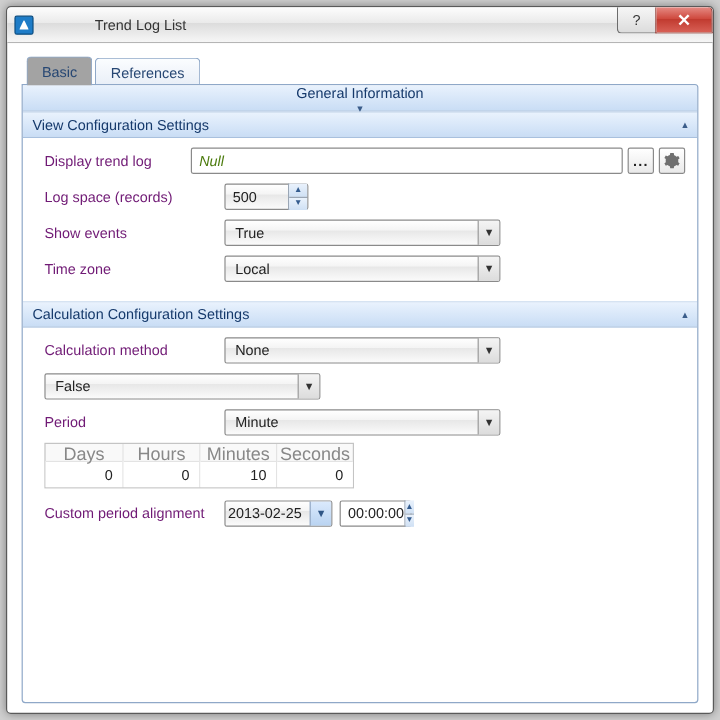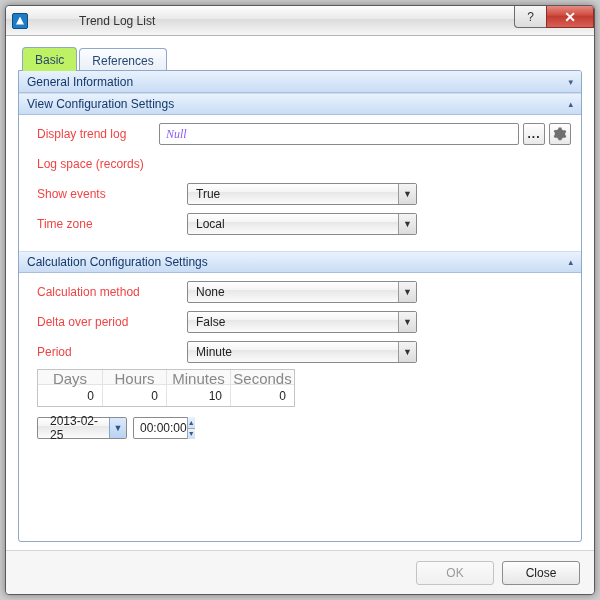--- a/index.html
+++ b/index.html
@@ -58,57 +58,57 @@
   
   .tabrow { height:26px; display:flex; align-items:flex-end; padding-left:4px;}
   .tab {
     height:24px; padding:0 12px; border:1px solid #8fa8c8;
     border-bottom:none; border-radius:4px 4px 0 0;
     background:linear-gradient(#fbfdff,#e8eef7);
     display:flex; align-items:center; margin-right:2px;
     color:#274773; cursor:pointer;
   }
   .tab.active {
-    background:#bef264; position:relative; top:1px; z-index:3;
+    background:#a3a3a3; position:relative; top:1px; z-index:3;
   }
   .tab.inactive { top:2px; position:relative; }
 
   .panel {
     border:1px solid #8fa8c8; border-radius:0 3px 3px 3px;
     flex:1; background:#fff; position:relative; overflow:hidden;
     display:flex; flex-direction:column;
   }
 
   
   .section-hdr {
     height:22px;
     background:linear-gradient(#e9f2fd,#c9ddf5);
     border-top:1px solid #cddcef;
     border-bottom:1px solid #a8c0de;
     display:flex; align-items:center; padding:0 8px;
     color:#15396b; font-size:12px; justify-content:space-between;
     cursor:pointer;
   }
-  .section-hdr:first-child{ border-top:none; }
+  .section-hdr:first-child{ border-top:none;flex-direction:column; }
   .section-hdr .arrow { font-size:9px; color:#3b5d8a;}
   .section-body { padding:6px 10px 10px 18px; }
 
   .row { display:flex; align-items:center; height:26px; margin-bottom:4px;}
-  .lbl { width:150px; color:#ef4444; }
+  .lbl { width:150px; color:#701a75; }
   .row2 .lbl { width:150px; }
   .field-flex { flex:1; display:flex; gap:4px; }
 
   
   .textbox, .combobox, .spin, .datebox, .timebox {
     height:22px; border:1px solid #8a8a8a; border-radius:2px;
     background:linear-gradient(#fff,#f4f4f4 40%,#e7e7e7 41%,#fbfbfb);
     display:flex; align-items:center;
   }
   .textbox { background:#fff; }
-  .textbox.null { color:#8b5cf6; font-style:italic; padding-left:6px; width:360px;font-family:Liberation Serif, serif;}
+  .textbox.null { color:#4d7c0f; font-style:italic; padding-left:6px; width:360px;}
   .btn-sq {
     width:22px; height:22px; border:1px solid #8a8a8a; border-radius:2px;
     background:linear-gradient(#fff,#e9e9e9);
     display:flex; align-items:center; justify-content:center;
     cursor:pointer;
   }
   .btn-sq.ellipsis { font-weight:bold; letter-spacing:1px;}
   .btn-sq.gear svg { width:14px; height:14px; }
 
   .spin { width:50px; padding-left:6px; position:relative;}
@@ -131,21 +131,21 @@
   .cp-group { display:flex; gap:0; border:1px solid #c4c4c4; background:#f9f9f9;}
   .cp-cell { width:64px; text-align:center; }
   .cp-head { font-size:15px; color:#888; height:14px;}
   .cp-val {
     height:22px; border:none; background:#fff;
     display:flex; align-items:center; justify-content:flex-end; padding-right:8px;
     border-top:1px solid #e3e3e3;
   }
   .cp-cell + .cp-cell { border-left:1px solid #e3e3e3;}
 
-  .datebox { width:90px; padding-left:12px; justify-content:space-between; cursor:pointer;}
+  .datebox { width:90px; padding-left:2px; justify-content:space-between; cursor:pointer;}
   .datebox .dd-arrow {
     width:18px; height:100%; background:linear-gradient(#dbeafd,#b9d3f1);
     border-left:1px solid #8aa3c4; display:flex; align-items:center; justify-content:center;
     font-size:9px; color:#2f5686;
   }
   .timebox { width:60px; padding-left:6px; position:relative; background:#fff;text-align:center;}
   .timebox .spinbtns {
     width:16px; height:22px; border-left:1px solid #9aa6b5;
     display:flex; flex-direction:column; margin-left:auto;
   }
@@ -224,20 +224,31 @@
             <div class="btn-sq gear">
               <svg viewBox="0 0 24 24">
                   <path fill="#6f6f6f" d="M12 8a4 4 0 1 0 0 8 4 4 0 0 0 0-8zm9 4a8.9 8.9 0 0 0-.2-1.9l2.1-1.6-2-3.4-2.5 1a9 9 0 0 0-3.3-1.9L14.5 1h-5l-.6 2.7A9 9 0 0 0 5.6 5.6l-2.5-1-2 3.4 2.1 1.6A8.9 8.9 0 0 0 3 12c0 .6.1 1.3.2 1.9l-2.1 1.6 2 3.4 2.5-1a9 9 0 0 0 3.3 1.9l.6 2.7h5l.6-2.7a9 9 0 0 0 3.3-1.9l2.5 1 2-3.4-2.1-1.6c.1-.6.2-1.3.2-1.9z"></path>
                 </svg>
             </div>
           </div>
         </div>
 
         <div class="row">
           <div class="lbl">Log space (records)</div>
+          <div class="spin" style="width:70px">
+            <span class="val">500</span>
+            <div class="spinbtns">
+              <div class="sp">
+                  <span>▲</span>
+                </div>
+              <div class="sp">
+                  <span>▼</span>
+                </div>
+            </div>
+          </div>
         </div>
 
         <div class="row">
           <div class="lbl">Show events</div>
           <div class="combobox">
             <span>True</span>
             <div class="cb-arrow">▼</div>
           </div>
         </div>
 
@@ -258,21 +269,20 @@
 
         <div class="row row2">
           <div class="lbl">Calculation method</div>
           <div class="combobox">
             <span>None</span>
             <div class="cb-arrow">▼</div>
           </div>
         </div>
 
         <div class="row row2">
-          <div class="lbl">Delta over period</div>
           <div class="combobox">
             <span>False</span>
             <div class="cb-arrow">▼</div>
           </div>
         </div>
 
         <div class="row row2">
           <div class="lbl">Period</div>
           <div class="combobox">
             <span>Minute</span>
@@ -303,20 +313,21 @@
             <div class="cp-cell">
               <div class="cp-head">Seconds</div>
               <div class="cp-val">
                   <span>0</span>
                 </div>
             </div>
           </div>
         </div>
 
         <div class="row row2" style="margin-top:8px;">
+          <div class="lbl">Custom period alignment</div>
           <div style="display:flex; gap:6px;">
             <div class="datebox">
               <span>2013-02-25</span>
               <div class="dd-arrow">▼</div>
             </div>
             <div class="timebox">
               <span>00:00:00</span>
               <div class="spinbtns">
                 <div class="sp">
                     <span>▲</span>
@@ -328,22 +339,14 @@
             </div>
           </div>
         </div>
 
       </div>
 
       <div class="spacer"></div>
     </div>
   </div>
 
-  <div class="footer">
-    <div class="btn disabled">
-        <span>OK</span>
-      </div>
-    <div class="btn">
-        <span>Close</span>
-      </div>
-  </div>
 
 </div>
 
 </body></html>

